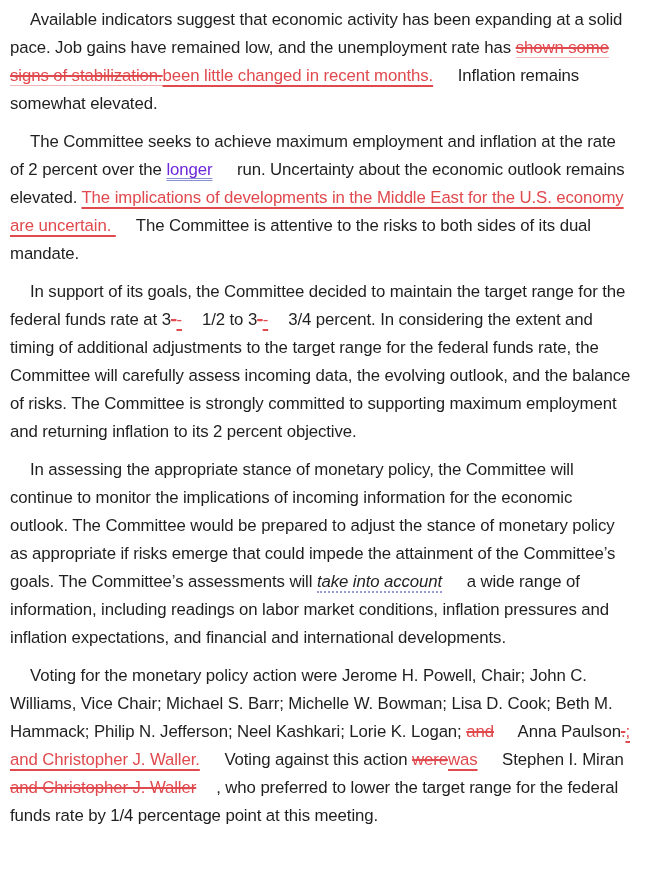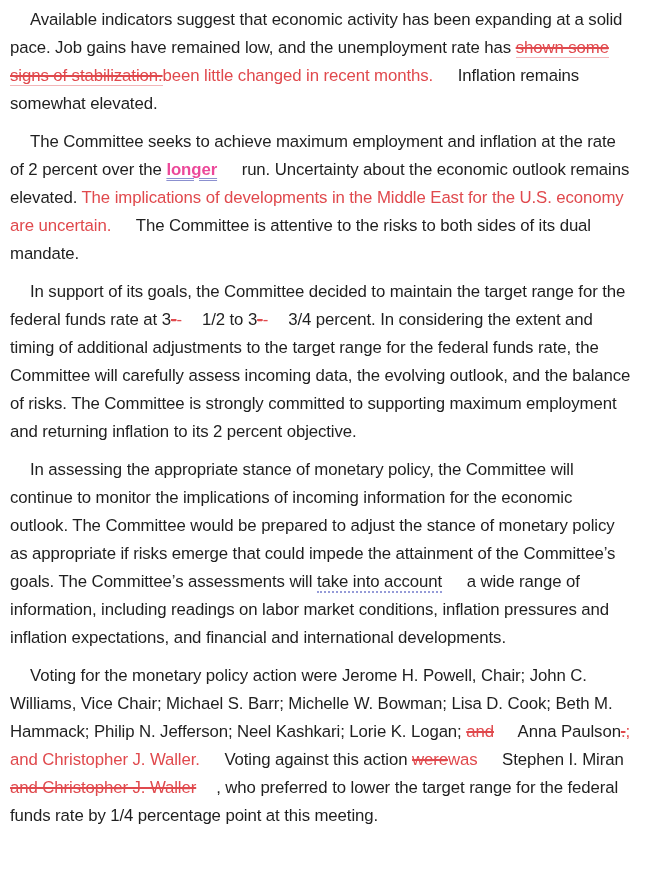--- a/index.html
+++ b/index.html
@@ -42,38 +42,39 @@
   .seg-del-u {
     color: #e0494d;
     text-decoration: line-through;
     text-decoration-thickness: 1.5px;
     text-decoration-color: #e0494d;
     border-bottom: 1px solid rgba(224, 73, 77, 0.40);
   }
   
   .seg-ins {
     color: #e0494d;
+    text-decoration: underline;
     text-decoration-thickness: 1.5px;
     text-underline-offset: 4px;
     text-decoration-color: #e0494d;
   }
   
   .seg-format {
-    color: #ec4899;
+    color: #6d28d9;
     text-decoration: underline;
     text-decoration-style: double;
     text-decoration-thickness: 1px;
     text-underline-offset: 3px;
     text-decoration-color: #8b90d0;
-    font-weight: bold;
   }
   
   .seg-grammar {
     color: #1f1f1f;
     border-bottom: 2px dotted #959bd8;
+    font-style: italic;
   }
 </style>
 </head>
 <body>
 
 <div class="doc">
     <p class="para"><span class="seg-normal">Available indicators suggest that economic activity has been expanding at a solid pace. Job gains have remained low, and the unemployment rate has </span><span class="seg-del-u">shown some signs of stabilization.</span><span class="seg-ins">been little changed in recent months.</span><span class="seg-normal"> Inflation remains somewhat elevated.</span></p>
     <p class="para"><span class="seg-normal">The Committee seeks to achieve maximum employment and inflation at the rate of 2 percent over the </span><span class="seg-format">longer</span><span class="seg-normal"> run. Uncertainty about the economic outlook remains elevated. </span><span class="seg-ins">The implications of developments in the Middle East for the U.S. economy are uncertain. </span><span class="seg-normal">The Committee is attentive to the risks to both sides of its dual mandate.</span></p>
     <p class="para"><span class="seg-normal">In support of its goals, the Committee decided to maintain the target range for the federal funds rate at 3</span><span class="seg-del">-</span><span class="seg-ins">-</span><span class="seg-normal">1/2 to 3</span><span class="seg-del">-</span><span class="seg-ins">-</span><span class="seg-normal">3/4 percent. In considering the extent and timing of additional adjustments to the target range for the federal funds rate, the Committee will carefully assess incoming data, the evolving outlook, and the balance of risks. The Committee is strongly committed to supporting maximum employment and returning inflation to its 2 percent objective.</span></p>
     <p class="para"><span class="seg-normal">In assessing the appropriate stance of monetary policy, the Committee will continue to monitor the implications of incoming information for the economic outlook. The Committee would be prepared to adjust the stance of monetary policy as appropriate if risks emerge that could impede the attainment of the Committee’s goals. The Committee’s assessments will </span><span class="seg-grammar">take into account</span><span class="seg-normal"> a wide range of information, including readings on labor market conditions, inflation pressures and inflation expectations, and financial and international developments.</span></p>

